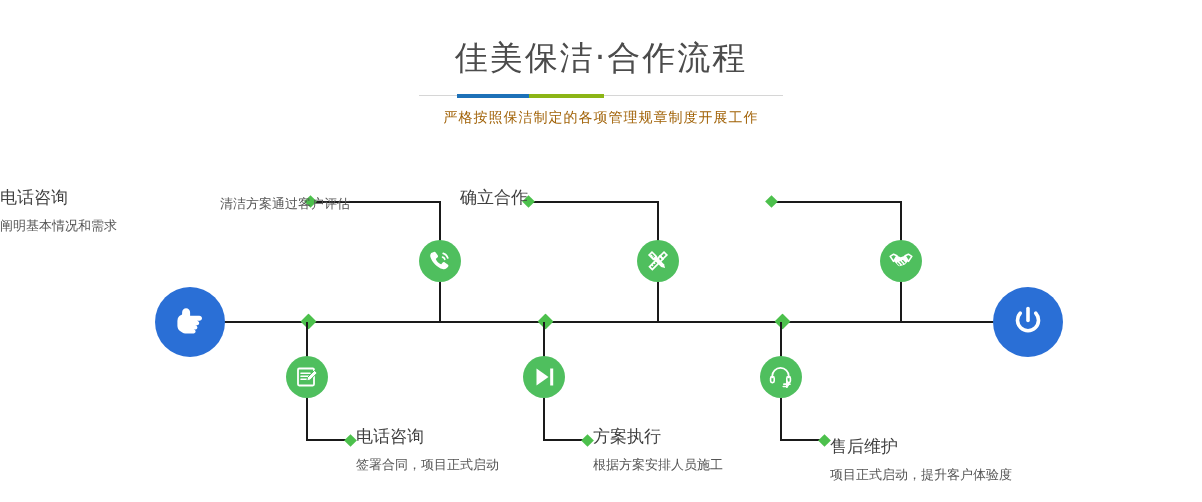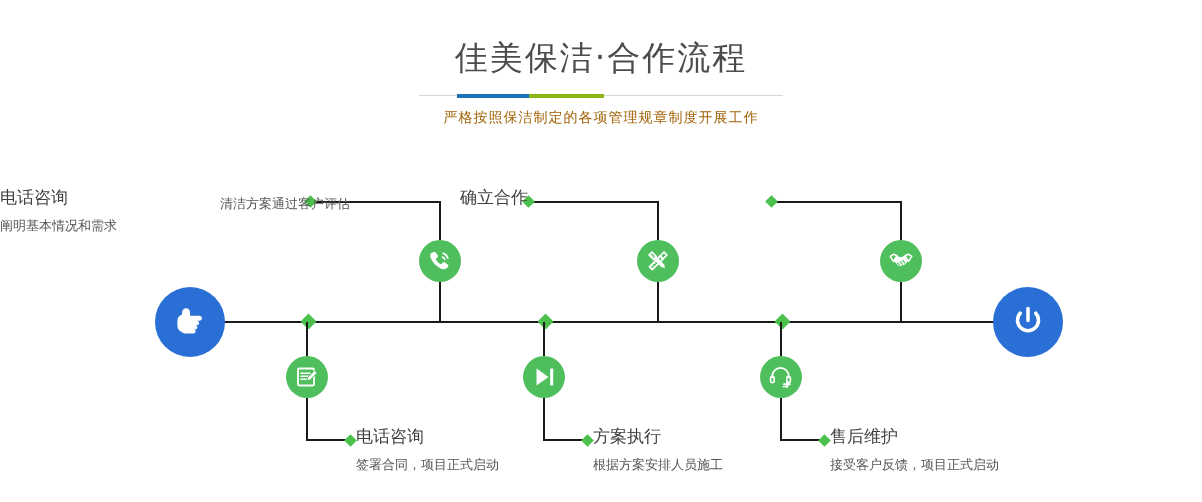--- a/index.html
+++ b/index.html
@@ -251,19 +251,19 @@
       <span>
         <svg width="26" height="26" viewBox="0 0 26 26">
           <path d="M4.2 13.5v-1.3a8.3 8.3 0 0 1 16.6 0v1.3" fill="none" stroke="#ffffff" stroke-width="1.7" stroke-linecap="round"></path>
           <rect x="2.6" y="12.6" width="3.6" height="6" rx="1.6" fill="none" stroke="#ffffff" stroke-width="1.6"></rect>
           <rect x="18.8" y="12.6" width="3.6" height="6" rx="1.6" fill="none" stroke="#ffffff" stroke-width="1.6"></rect>
           <path d="M20.6 18.6v1.2c0 1.5-1.3 2.6-2.9 2.6h-2.5" fill="none" stroke="#ffffff" stroke-width="1.5" stroke-linecap="round"></path>
           <path d="M18.9 17.2v6M15.9 20.2h6" stroke="#ffffff" stroke-width="1.7" stroke-linecap="round"></path>
         </svg>
       </span>
     </div>
-    <div class="label l" style="left:830px;top:425px;width:360px;">
+    <div class="label l" style="left:830px;top:435px;width:360px;">
       <div class="name">售后维护</div>
-      <div class="desc">接受客户反馈，项目正式启动</div>
+      <div class="desc">项目正式启动，提升客户体验度</div>
     </div>
   </div>
 
 </div>
 
 </body></html>

